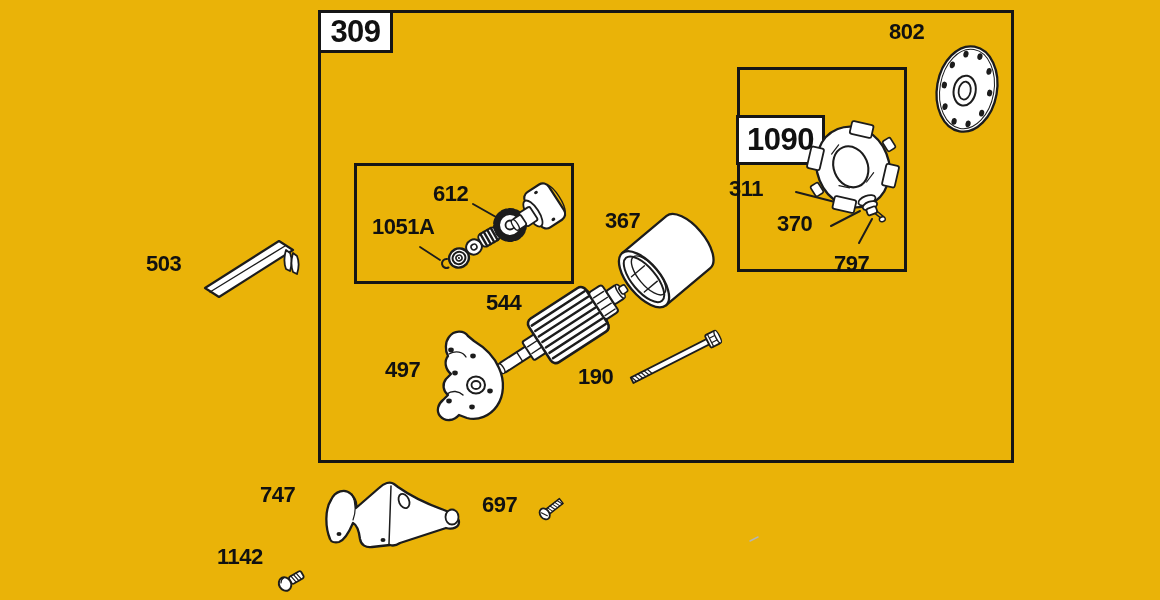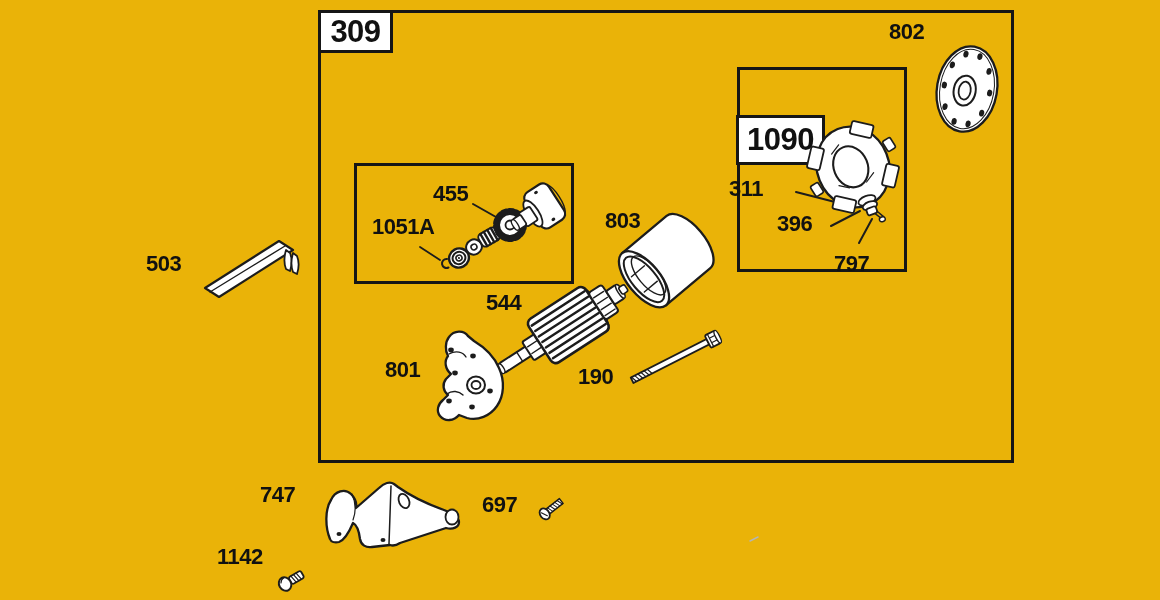--- a/index.html
+++ b/index.html
@@ -26,29 +26,29 @@
   <div class="labelbox" style="left:318px;top:10px;width:69px;height:37px;">
     <span>309</span>
   </div>
 
 
   <div class="labelbox" style="left:736px;top:67px;width:83px;height:44px;margin-top:48px;">
     <span>1090</span>
   </div>
 
   <div class="cl" style="left:146px;top:253px;">503</div>
-  <div class="cl" style="left:433px;top:183px;">455</div>
+  <div class="cl" style="left:433px;top:183px;">612</div>
   <div class="cl" style="left:372px;top:216px;">1051A</div>
-  <div class="cl" style="left:605px;top:210px;">803</div>
+  <div class="cl" style="left:605px;top:210px;">367</div>
   <div class="cl" style="left:476px;top:292px;margin-left:10px;">544</div>
-  <div class="cl" style="left:385px;top:359px;">801</div>
+  <div class="cl" style="left:385px;top:359px;">497</div>
   <div class="cl" style="left:578px;top:366px;">190</div>
   <div class="cl" style="left:889px;top:21px;">802</div>
   <div class="cl" style="left:729px;top:178px;">311</div>
-  <div class="cl" style="left:777px;top:213px;">396</div>
+  <div class="cl" style="left:777px;top:213px;">370</div>
   <div class="cl" style="left:834px;top:241px;margin-top:12px;">797</div>
   <div class="cl" style="left:260px;top:484px;">747</div>
   <div class="cl" style="left:482px;top:494px;">697</div>
   <div class="cl" style="left:217px;top:546px;">1142</div>
 
   <svg class="art" viewBox="0 0 1160 600" fill="none" stroke="#1c1c1c" stroke-linecap="round" stroke-linejoin="round">
 
     <g>
       <path d="M205,288 L279,241 L293,250 L219,297 Z" fill="#fff" stroke-width="2.2"></path>
       <path d="M210,292 L285,246" stroke-width="1.4"></path>

